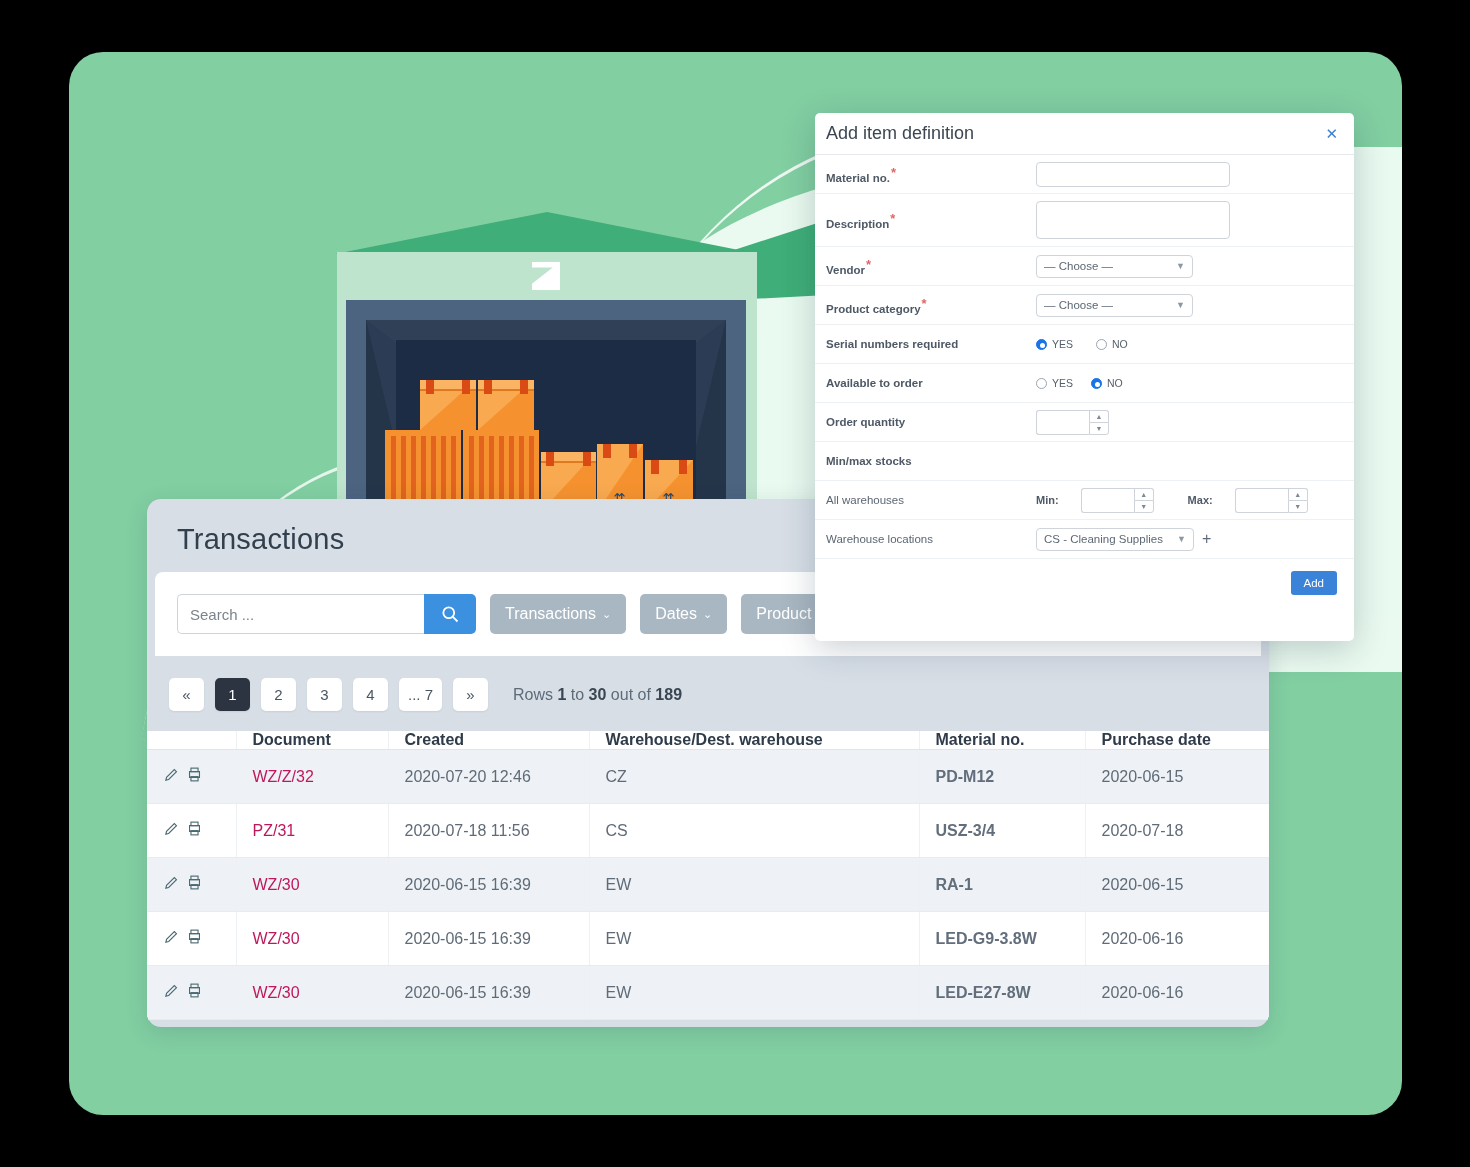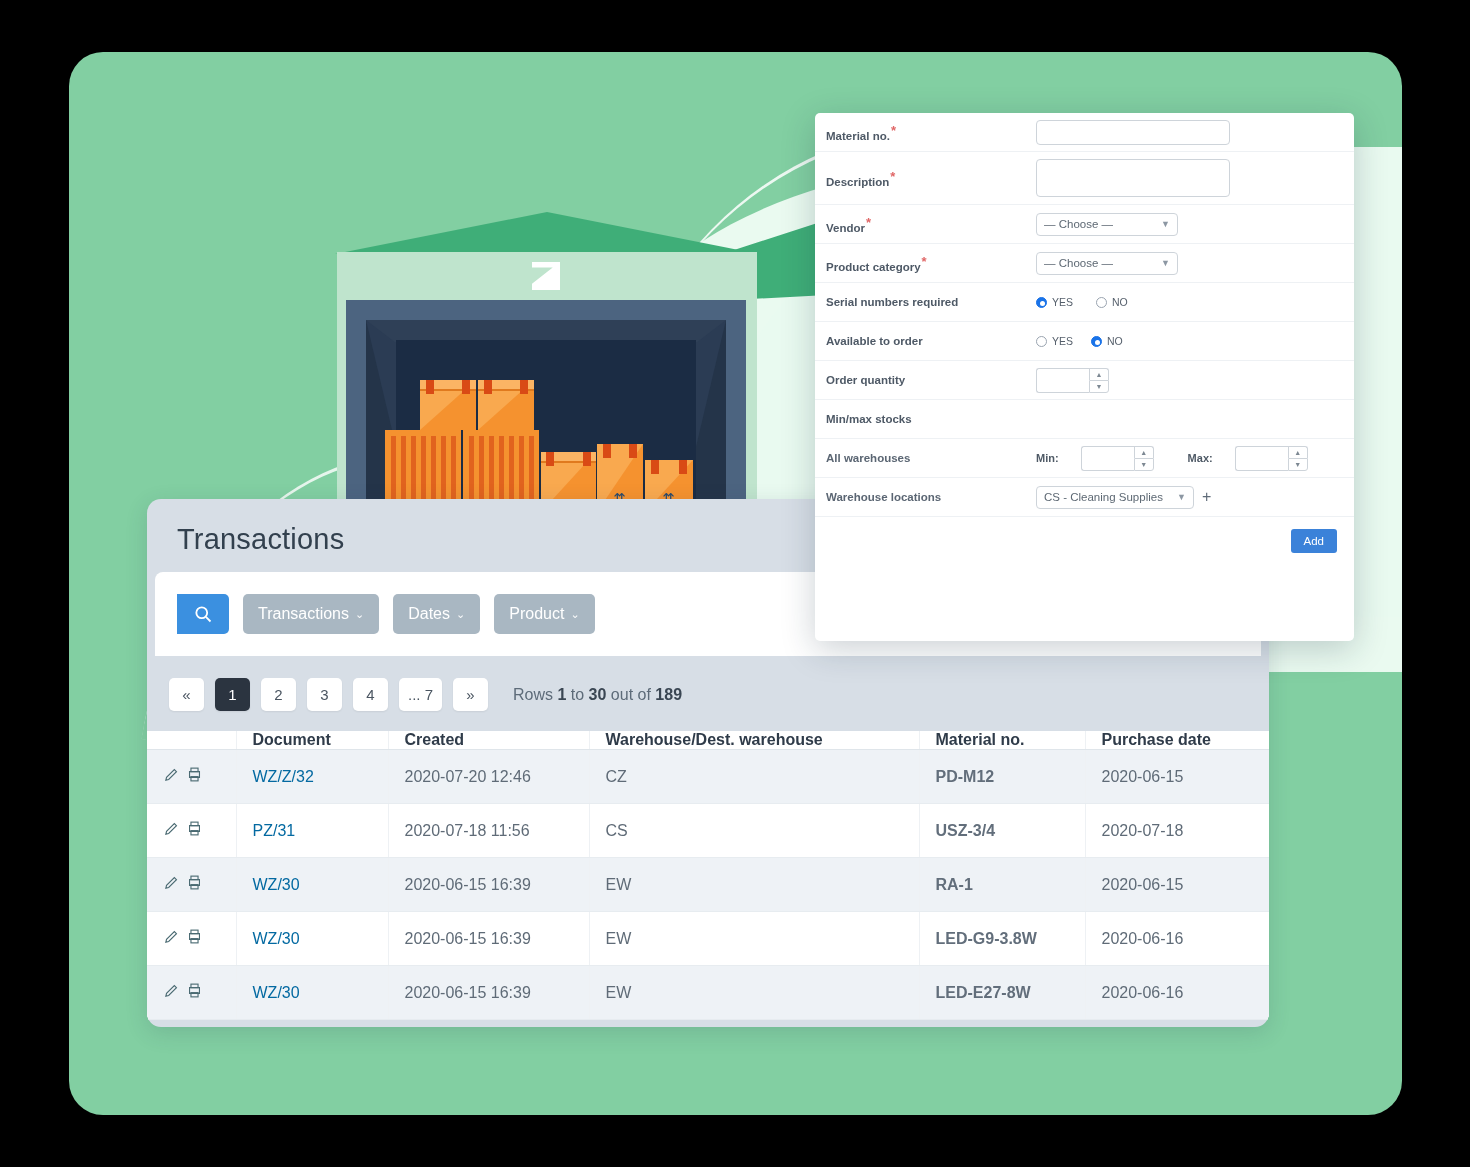--- a/index.html
+++ b/index.html
@@ -215,21 +215,21 @@
   }
   tbody td {
     font-size:16px; color:#5f6b77;
     padding: 16px 16px;
     border-bottom: 1px solid #e7ecf0;
     border-right: 1px solid #eef1f4;
     white-space: nowrap; overflow:hidden;
   }
   tbody tr:nth-child(odd) td { background:#eef2f6; }
   tbody tr:nth-child(even) td { background:#ffffff; }
-  td.doc a { color:#0369a1; text-decoration:none; }
+  td.doc a { color:#be185d; text-decoration:none; }
   td.matno { color:#626e7b; font-weight:bold; }
   td.act { text-align:left; }
   .icon-btn { display:inline-block; margin-right:6px; cursor:pointer; vertical-align:middle;}
 
   
   .modal {
     position:absolute;
     left: 815px; top: 113px;
     width: 539px; height: 528px;
     background:#ffffff;
@@ -250,34 +250,34 @@
     display:flex; align-items:center;
     border-bottom: 1px solid #eef1f4;
     padding: 0 0 0 11px;
     min-height: 39px;
   }
   .flabel {
     width: 210px;
     font-size: 11.5px; color:#4e5966; font-weight:bold;
     padding: 6px 0;
   }
-  .flabel.light { font-weight: bold; color:#5b6673; }
+  .flabel.light { font-weight: normal; color:#5b6673; }
   .req { color:#e06666; font-size:13px; vertical-align: super; margin-left:1px;}
   .fctl { flex:1; display:flex; align-items:center; gap:8px; padding:6px 0;}
 
   .tinput {
     width: 194px; height: 25px;
     border:1px solid #ced4da; border-radius:4px;
     background:#fff; outline:none;
     font-family:"Liberation Sans",sans-serif; font-size:12px;
     padding: 0 6px;
   }
   .tinput.tall { height: 38px; }
   .tselect {
-    width: 142px; height: 23px;
+    width: 157px; height: 23px;
     border:1px solid #ced4da; border-radius:4px;
     background:#fff;
     font-size:11.5px; color:#5d6873;
     display:flex; align-items:center; justify-content:space-between;
     padding: 0 7px; cursor:pointer;
   }
   .tselect .sarrow { color:#8c97a3; font-size:9px; }
   .tselect.wide { width:158px; }
 
   .radio-group { display:flex; align-items:center; gap:7px; font-size:10.5px; color:#555f6b; }
@@ -397,20 +397,21 @@
         <div class="tape-r" style="right:6px;"></div>
         <div class="arrows">⇈</div>
       </div>
     </div>
 
     <div class="panel" style="left:78px; top:447px;">
       <div class="panel-title">Transactions</div>
 
       <div class="toolbar">
         <div class="search-wrap">
+          <input class="search-input" type="text" placeholder="Search ..." style="">
           <button class="search-btn">
             <svg width="20" height="20" viewBox="0 0 24 24" fill="none" stroke="#ffffff" stroke-width="2.2">
               <circle cx="10.5" cy="10.5" r="6.5"></circle>
               <line x1="15.5" y1="15.5" x2="21" y2="21"></line>
             </svg>
           </button>
         </div>
 
         <button class="filter-btn">
           <span>Transactions</span>
@@ -528,20 +529,24 @@
               <td>EW</td>
               <td class="matno">LED-E27-8W</td>
               <td>2020-06-16</td>
             </tr>
           </tbody>
       </table>
     </div>
   </div>
 
   <div class="modal">
+    <div class="modal-head">
+      <div class="modal-title">Add item definition</div>
+      <button class="modal-close">✕</button>
+    </div>
 
     <div class="frow">
       <div class="flabel"><span>Material no.</span><span class="req">*</span></div>
       <div class="fctl">
           <input class="tinput" type="text" style="">
         </div>
     </div>
 
     <div class="frow" style="min-height:53px;">
       <div class="flabel"><span>Description</span><span class="req">*</span></div>

